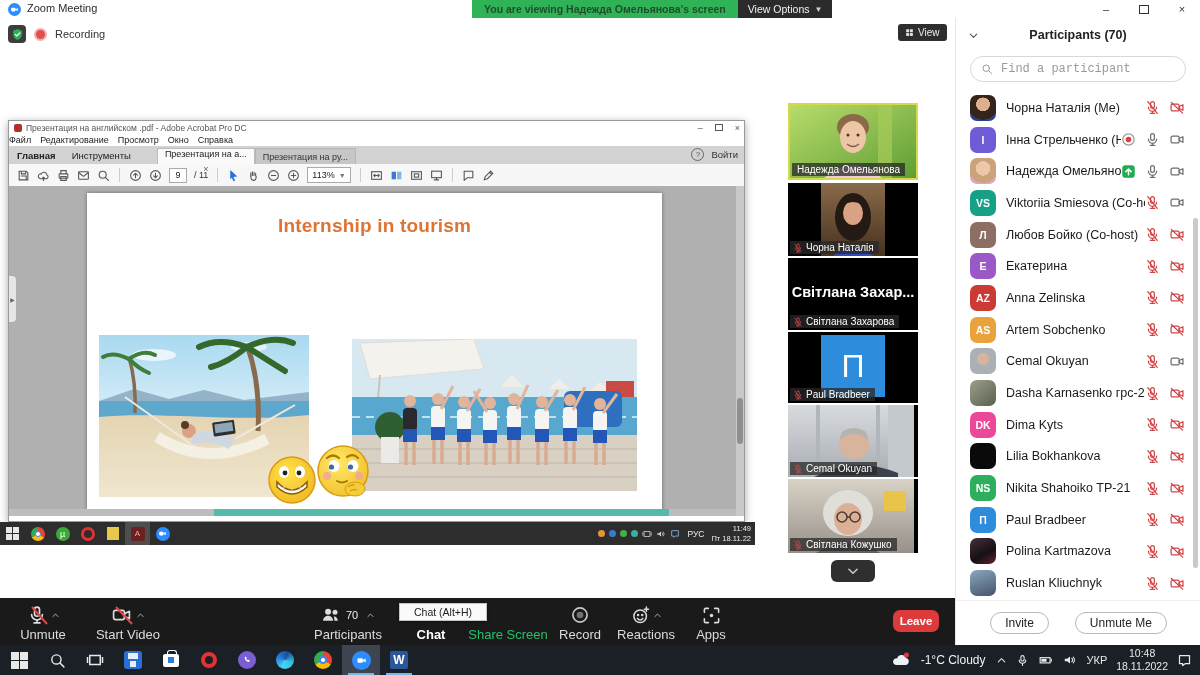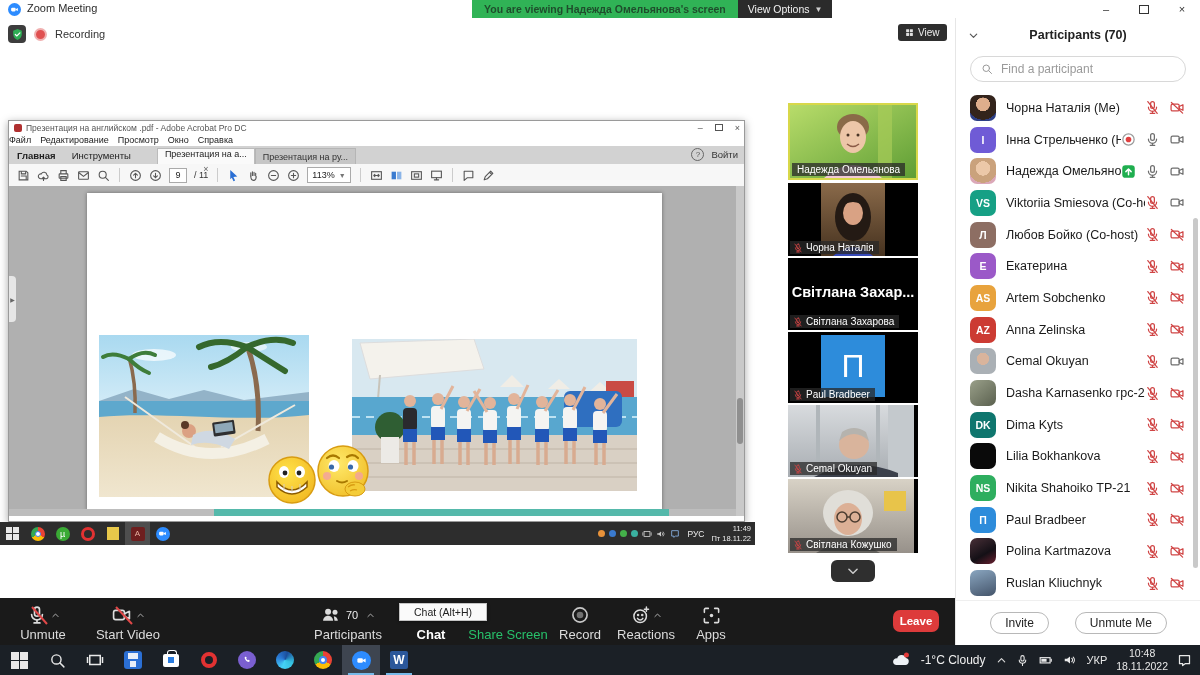--- a/index.html
+++ b/index.html
@@ -106,21 +106,21 @@
 
   
   .panel{position:absolute;left:955px;top:18px;width:245px;height:627px;background:#fff;
          border-left:1px solid #e6e6e6;box-sizing:border-box;}
   .p-head{position:relative;height:34px;display:flex;align-items:center;justify-content:center;
           font-size:12.5px;font-weight:bold;color:#222;}
   .p-head .chev{position:absolute;left:12px;top:12px;color:#555;}
   .p-search{margin:4px 14px 8px;height:24px;border:1px solid #d8d8d8;border-radius:13px;background:#fff;
             display:flex;align-items:center;gap:6px;padding:0 10px;}
   .p-search input{border:none;outline:none;font-size:12px;color:#333;width:160px;background:transparent;
-                  font-family:Liberation Sans, sans-serif;}
+                  font-family:Liberation Mono, monospace;}
   .p-search input::placeholder{color:#9a9a9a;}
   .p-list{position:absolute;left:0;top:74px;width:245px;height:508px;overflow:hidden;}
   .p-row{height:31.7px;display:flex;align-items:center;padding:0 16px 0 14px;box-sizing:border-box;}
   .p-av{width:26px;height:26px;border-radius:7px;margin-right:10px;flex:none;display:flex;
         align-items:center;justify-content:center;color:#fff;font-size:10.5px;font-weight:bold;}
   .p-nm{flex:1;font-size:12.5px;color:#1a1a1a;white-space:nowrap;overflow:hidden;}
   .p-ics{display:flex;align-items:center;gap:9px;flex:none;}
   .red{color:#d04545;} .gray{color:#6e6e6e;}
   .p-scroll{position:absolute;right:2px;top:200px;width:5px;height:350px;background:#c9c9c9;border-radius:3px;}
   .p-foot{position:absolute;left:0;bottom:0;width:245px;height:44px;border-top:1px solid #efefef;
@@ -485,20 +485,21 @@
       <svg class="ic" width="13" height="13">
           <use href="#a-bubble"></use>
         </svg>
       <svg class="ic" width="13" height="13">
           <use href="#a-pencil"></use>
         </svg>
     </div>
 
     <div class="ac-content">
       <div class="page">
+        <div class="slide-title">Internship in tourism</div>
 
         <svg class="abs" style="left:12px;top:142px" width="210" height="162" viewBox="0 0 210 162">
           <defs>
             <linearGradient id="sky1" x1="0" y1="0" x2="0" y2="1">
               <stop offset="0" stop-color="#a9d9f0"></stop>
                 <stop offset="1" stop-color="#d8eef8"></stop>
             </linearGradient>
             <linearGradient id="sand1" x1="0" y1="0" x2="0" y2="1">
               <stop offset="0" stop-color="#e4d4b2"></stop>
                 <stop offset="1" stop-color="#f0e6cf"></stop>
@@ -914,69 +915,69 @@
         <span class="p-ics">
             <svg class="ic red" width="15" height="15">
               <use href="#s-mic-off"></use>
             </svg>
             <svg class="ic red" width="16" height="15">
               <use href="#s-cam-off"></use>
             </svg>
           </span>
       </div>
       <div class="p-row">
+        <span class="p-av" style="background:#cc3b33">AZ</span>
+        <span class="p-nm">Anna Zelinska</span>
+        <span class="p-ics">
+            <svg class="ic red" width="15" height="15">
+              <use href="#s-mic-off"></use>
+            </svg>
+            <svg class="ic red" width="16" height="15">
+              <use href="#s-cam-off"></use>
+            </svg>
+          </span>
+      </div>
+      <div class="p-row">
         <span class="p-av" style="background:#e8a33d">AS</span>
         <span class="p-nm">Artem Sobchenko</span>
         <span class="p-ics">
             <svg class="ic red" width="15" height="15">
               <use href="#s-mic-off"></use>
             </svg>
             <svg class="ic red" width="16" height="15">
               <use href="#s-cam-off"></use>
             </svg>
           </span>
       </div>
       <div class="p-row">
-        <span class="p-av" style="background:#cc3b33">AZ</span>
-        <span class="p-nm">Anna Zelinska</span>
+        <span class="p-av av-cemal"></span>
+        <span class="p-nm">Cemal Okuyan</span>
+        <span class="p-ics">
+            <svg class="ic red" width="15" height="15">
+              <use href="#s-mic-off"></use>
+            </svg>
+            <svg class="ic gray" width="16" height="15">
+              <use href="#s-cam"></use>
+            </svg>
+          </span>
+      </div>
+      <div class="p-row">
+        <span class="p-av av-dasha"></span>
+        <span class="p-nm">Dasha Karnasenko грс-21</span>
         <span class="p-ics">
             <svg class="ic red" width="15" height="15">
               <use href="#s-mic-off"></use>
             </svg>
             <svg class="ic red" width="16" height="15">
               <use href="#s-cam-off"></use>
             </svg>
           </span>
       </div>
       <div class="p-row">
-        <span class="p-av av-cemal"></span>
-        <span class="p-nm">Cemal Okuyan</span>
-        <span class="p-ics">
-            <svg class="ic red" width="15" height="15">
-              <use href="#s-mic-off"></use>
-            </svg>
-            <svg class="ic gray" width="16" height="15">
-              <use href="#s-cam"></use>
-            </svg>
-          </span>
-      </div>
-      <div class="p-row">
-        <span class="p-av av-dasha"></span>
-        <span class="p-nm">Dasha Karnasenko грс-21</span>
-        <span class="p-ics">
-            <svg class="ic red" width="15" height="15">
-              <use href="#s-mic-off"></use>
-            </svg>
-            <svg class="ic red" width="16" height="15">
-              <use href="#s-cam-off"></use>
-            </svg>
-          </span>
-      </div>
-      <div class="p-row">
-        <span class="p-av" style="background:#0f766e">DK</span>
+        <span class="p-av" style="background:#ec4899">DK</span>
         <span class="p-nm">Dima Kyts</span>
         <span class="p-ics">
             <svg class="ic red" width="15" height="15">
               <use href="#s-mic-off"></use>
             </svg>
             <svg class="ic red" width="16" height="15">
               <use href="#s-cam-off"></use>
             </svg>
           </span>
       </div>

